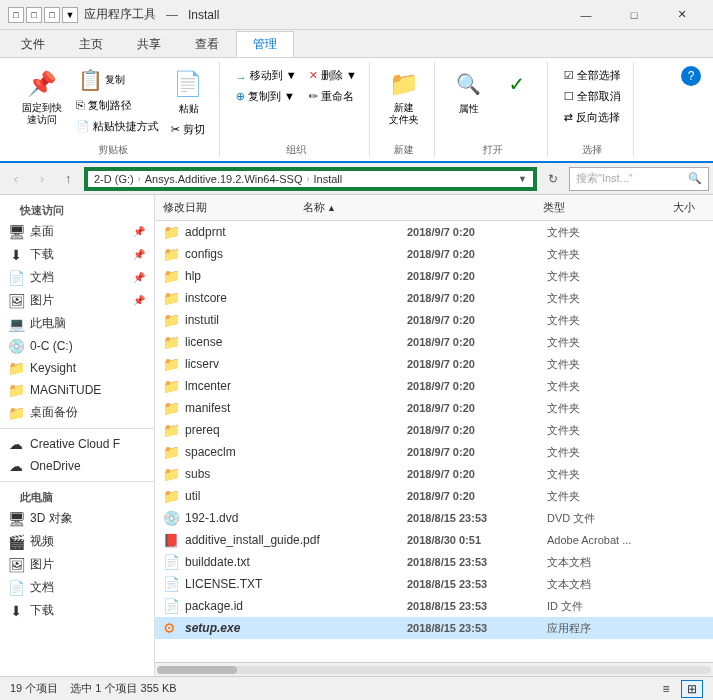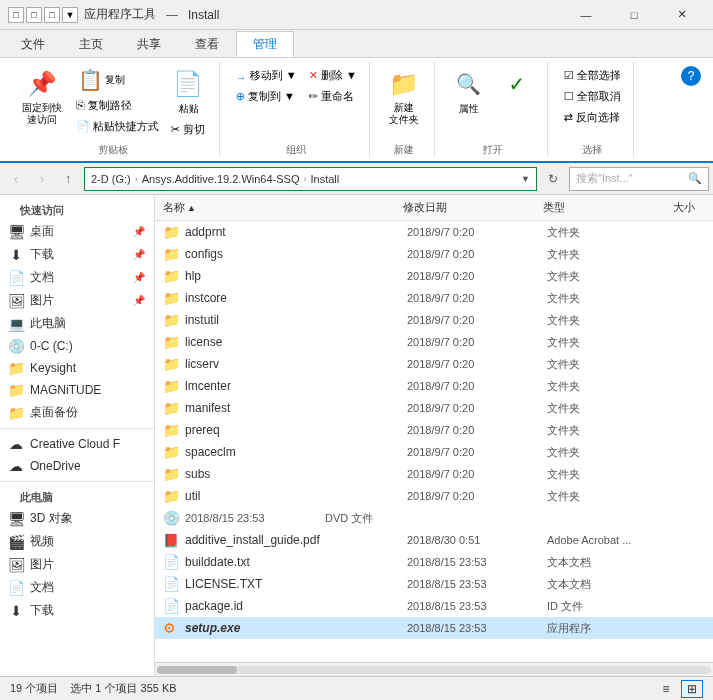--- a/index.html
+++ b/index.html
@@ -171,21 +171,21 @@
       cursor: pointer;
       border-radius: 3px;
       font-size: 12px;
       color: #555;
     }
     .nav-arrow.disabled { color: #bbb; cursor: default; }
     .address-bar {
       flex: 1;
       height: 24px;
       background: #fff;
-      border: 1px solid #15803d;
+      border: 4px solid #15803d;
       display: flex;
       align-items: center;
       padding: 0 6px;
       font-size: 11px;
       color: #333;
       gap: 4px;
     }
     .address-chevron {
       color: #888;
       font-size: 9px;
@@ -300,21 +300,21 @@
       align-items: center;
       height: 22px;
       padding: 0 8px;
       cursor: pointer;
       font-size: 12px;
       color: #333;
     }
     .file-row.selected { background: #cce8ff; }
     .file-row .f-icon { font-size: 14px; width: 18px; margin-right: 4px; }
     .file-row .f-name { width: 222px; overflow: hidden; text-overflow: ellipsis; white-space: nowrap; }
-    .file-row .f-date { width: 140px; font-size: 11px; color: #555; }
+    .file-row .f-date { width: 140px; font-size: 11px; color: #555; font-weight: bold; }
     .file-row .f-type { width: 130px; font-size: 11px; color: #555; }
     .file-row .f-size { flex: 1; font-size: 11px; color: #555; }
 
     
     .status-bar {
       background: #f0f0f0;
       border-top: 1px solid #ccc;
       height: 24px;
       display: flex;
       align-items: center;
@@ -604,22 +604,22 @@
     </div>
     <div class="sidebar-item">
       <span class="s-icon">⬇</span>
       <span class="s-label">下载</span>
     </div>
   </div>
 
   <div class="file-area">
 
     <div class="col-header">
+      <div class="col-h col-date">修改日期</div>
       <div class="col-h col-name">名称 <span style="font-size:9px;">▲</span></div>
-      <div class="col-h col-date">修改日期</div>
       <div class="col-h col-type">类型</div>
       <div class="col-h col-size">大小</div>
     </div>
 
     <div class="file-list">
 
       <div class="file-row">
         <span class="f-icon icon-folder">📁</span>
         <span class="f-name">addprnt</span>
         <span class="f-date">2018/9/7 0:20</span>
@@ -706,20 +706,21 @@
       <div class="file-row">
         <span class="f-icon icon-folder">📁</span>
         <span class="f-name">util</span>
         <span class="f-date">2018/9/7 0:20</span>
         <span class="f-type">文件夹</span>
         <span class="f-size"></span>
       </div>
 
       <div class="file-row">
         <span class="f-icon icon-dvd">💿</span>
+        <span class="f-name">192-1.dvd</span>
         <span class="f-date">2018/8/15 23:53</span>
         <span class="f-type">DVD 文件</span>
         <span class="f-size"></span>
       </div>
       <div class="file-row">
         <span class="f-icon icon-pdf" style="font-size:13px;">📕</span>
         <span class="f-name">additive_install_guide.pdf</span>
         <span class="f-date">2018/8/30 0:51</span>
         <span class="f-type">Adobe Acrobat ...</span>
         <span class="f-size"></span>

